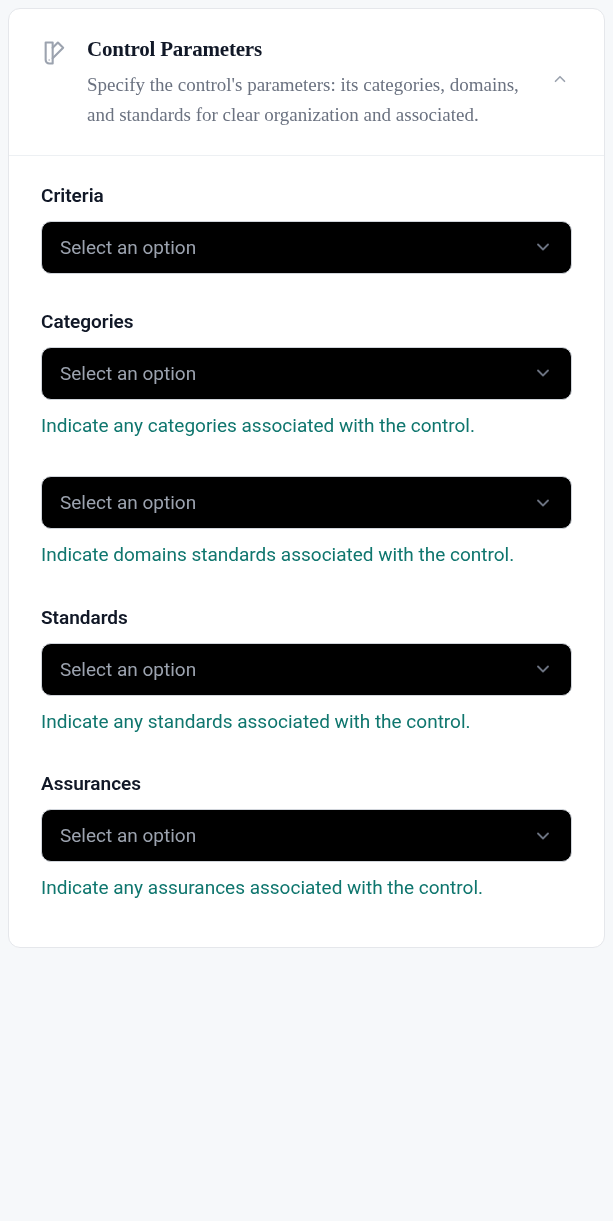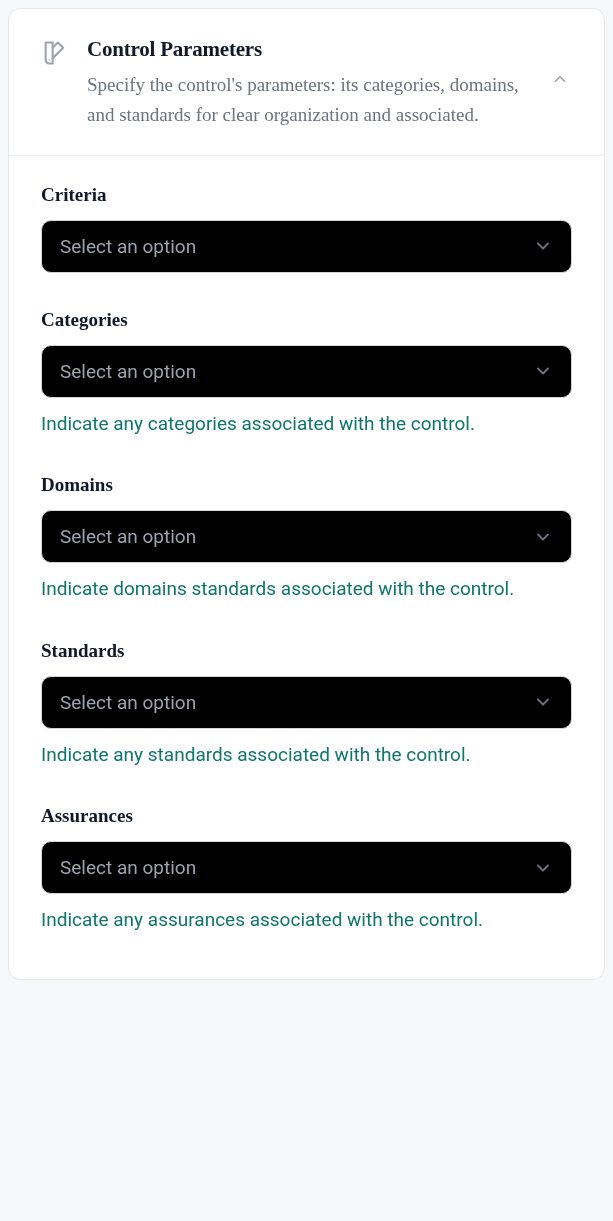--- a/index.html
+++ b/index.html
@@ -68,21 +68,20 @@
     }
     .field:last-child {
       margin-bottom: 12px;
     }
     .field-label {
       font-size: 19px;
       font-weight: 600;
       color: #111827;
       margin-bottom: 14px;
       display: block;
-      font-family: Liberation Serif, serif;
     }
     .select {
       width: 100%;
       display: flex;
       align-items: center;
       justify-content: space-between;
       padding: 14px 18px;
       border: 1px solid #d1d5db;
       border-radius: 10px;
       background: #000000;
@@ -146,21 +145,20 @@
       <div class="select">
         <span class="select-placeholder">Select an option</span>
         <svg class="select-chevron" viewBox="0 0 24 24" fill="none" stroke="currentColor" stroke-width="2.2" stroke-linecap="round" stroke-linejoin="round">
           <polyline points="6 9 12 15 18 9"></polyline>
         </svg>
       </div>
       <p class="field-hint">Indicate any categories associated with the control.</p>
     </div>
 
     <div class="field">
-      <label class="field-label">Domains</label>
       <div class="select">
         <span class="select-placeholder">Select an option</span>
         <svg class="select-chevron" viewBox="0 0 24 24" fill="none" stroke="currentColor" stroke-width="2.2" stroke-linecap="round" stroke-linejoin="round">
           <polyline points="6 9 12 15 18 9"></polyline>
         </svg>
       </div>
       <p class="field-hint">Indicate domains standards associated with the control.</p>
     </div>
 
     <div class="field">

